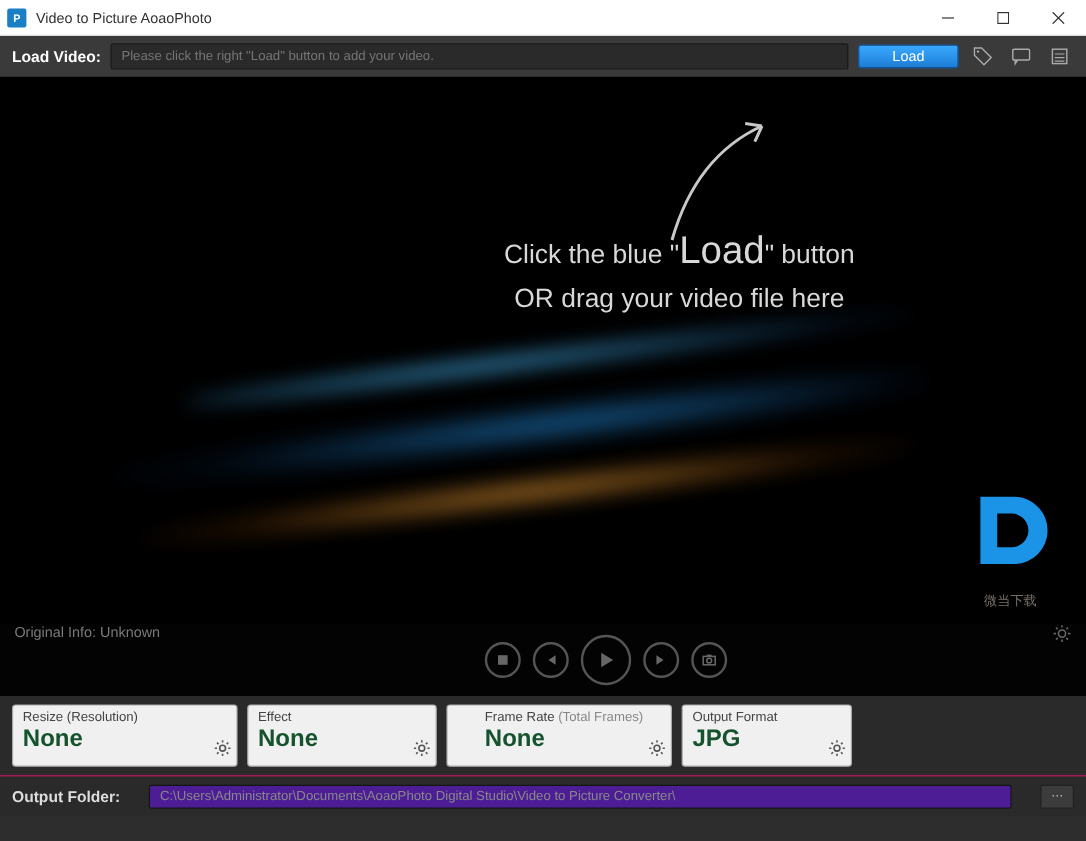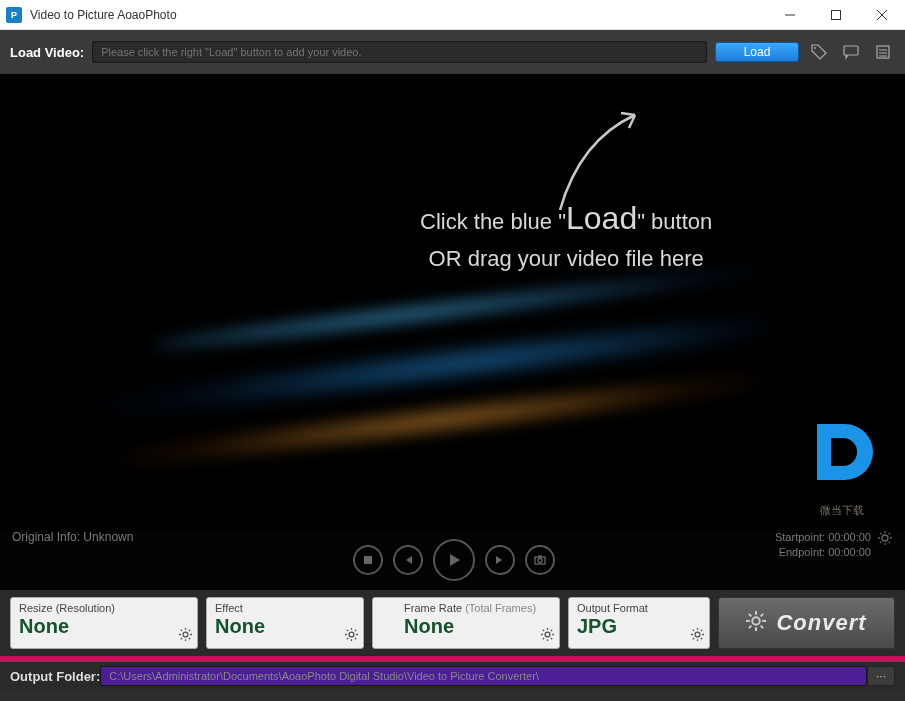--- a/index.html
+++ b/index.html
@@ -7,21 +7,21 @@
 
 
 .titlebar { height: 30px; background: #fff; display: flex; align-items: center; padding: 0 0 0 6px; border-bottom: 1px solid #ddd; }
 .titlebar .app-icon { width: 16px; height: 16px; background: #1a7fc4; border-radius: 2px; display: flex; align-items: center; justify-content: center; color: #fff; font-size: 9px; font-weight: bold; margin-right: 8px; }
 .titlebar .title { font-size: 12px; color: #333; flex: 1; }
 .titlebar .win-controls { display: flex; }
 .titlebar .win-btn { width: 46px; height: 30px; display: flex; align-items: center; justify-content: center; cursor: pointer; }
 .titlebar .win-btn svg { width: 10px; height: 10px; }
 
 
-.loadbar { height: 44px; background: #3a3a3a; display: flex; align-items: center; padding: 0 10px; gap: 8px; }
+.loadbar { height: 34px; background: #3a3a3a; display: flex; align-items: center; padding: 0 10px; gap: 8px; }
 .loadbar .label { color: #fff; font-weight: bold; font-size: 13px; }
 .loadbar .path-input { flex: 1; height: 22px; background: #2a2a2a; border: 1px solid #1a1a1a; color: #888; font-size: 11px; padding: 0 8px; border-radius: 2px; }
 .loadbar .load-btn { width: 84px; height: 20px; background: linear-gradient(#3aa9ff, #1d7dd6); border: 1px solid #0b5aa6; border-radius: 3px; color: #fff; font-size: 12px; cursor: pointer; display: flex; align-items: center; justify-content: center; }
 .loadbar .icon-btn { width: 24px; height: 24px; display: flex; align-items: center; justify-content: center; cursor: pointer; color: #aaa; }
 
 
 .preview { height: 516px; background: #000; position: relative; overflow: hidden; }
 .streak { position: absolute; border-radius: 50%; filter: blur(8px); opacity: 0.85; transform: rotate(-7deg); }
 .streak.blue1 { left: 150px; top: 225px; width: 620px; height: 18px; background: radial-gradient(ellipse at 40% 50%, #4fc6ff 0%, rgba(30,100,180,0.2) 60%, transparent 80%); }
 .streak.blue2 { left: 80px; top: 280px; width: 700px; height: 26px; background: radial-gradient(ellipse at 55% 50%, #2aa5ff 0%, rgba(15,70,140,0.2) 55%, transparent 80%); filter: blur(10px); }
@@ -50,21 +50,21 @@
 .card-output { width: 142px; }
 .setting-card .card-label { font-size: 11px; color: #444; }
 .setting-card .card-label .sub { color: #888; }
 .setting-card .card-value { font-size: 20px; font-weight: bold; color: #14532d; text-align: left; margin-top: 1px; }
 .setting-card .card-gear { position: absolute; right: 4px; bottom: 2px; color: #555; cursor: pointer; }
 .convert-btn { flex: 1; height: 52px; background: linear-gradient(#6b6b6b, #4a4a4a); border: 1px solid #333; border-radius: 3px; display: flex; align-items: center; justify-content: center; gap: 10px; cursor: pointer; }
 .convert-btn .txt { color: #eaeaea; font-size: 22px; font-style: italic; font-weight: bold; letter-spacing: 1px; }
 .convert-btn .gear { color: #ccc; }
 
 
-.output-row { height: 34px; background: #2a2a2a; display: flex; align-items: center; padding: 0 10px; gap: 0; border-top: 6px solid #be185d; text-align: center; }
+.output-row { height: 34px; background: #2a2a2a; display: flex; align-items: center; padding: 0 10px; gap: 24px; border-top: 1px solid #be185d; text-align: center; }
 .output-row .label { color: #ddd; font-weight: bold; font-size: 13px; }
 .output-row .path { flex: 1; height: 20px; background: #4c1d95; border: 1px solid #151515; color: #888; font-size: 11px; padding: 0 8px; border-radius: 2px; display: flex; align-items: center; }
 .output-row .browse { width: 28px; height: 20px; background: #3c3c3c; border: 1px solid #222; color: #ccc; font-size: 10px; display: flex; align-items: center; justify-content: center; cursor: pointer; border-radius: 2px; }
 
 
 .watermark { position: absolute; right: 18px; bottom: 78px; width: 90px; height: 100px; pointer-events: none; opacity: 0.9; }
 .watermark .dtext { position:absolute; bottom:-6px; left:0; right:0; text-align:center; color:#847c72; font-size:11px;}
 </style>
 </head>
 <body>
@@ -155,24 +155,20 @@
           </svg>
         </div>
       <div class="pbtn">
           <svg viewBox="0 0 12 12">
             <rect x="1" y="3" width="10" height="7" fill="none" stroke="#666" stroke-width="1.3"></rect>
             <circle cx="6" cy="6.5" r="2" fill="none" stroke="#666" stroke-width="1.3"></circle>
             <rect x="4" y="1.5" width="4" height="2" fill="#666"></rect>
           </svg>
         </div>
     </div>
-    <div class="time-points">
-      <div><span>Startpoint:</span> <span>00:00:00</span></div>
-      <div><span>Endpoint:</span> <span>00:00:00</span></div>
-    </div>
     <div class="gear-right"><svg width="16" height="16" viewBox="0 0 16 16">
           <circle cx="8" cy="8" r="3" fill="none" stroke="#666" stroke-width="1.3"></circle>
           <path d="M8 1v2M8 13v2M1 8h2M13 8h2M3 3l1.4 1.4M11.6 11.6L13 13M13 3l-1.4 1.4M4.4 11.6L3 13" stroke="#666" stroke-width="1.3"></path>
         </svg></div>
   </div>
 
   <div class="watermark">
     <svg width="90" height="90" viewBox="0 0 90 90">
         <path d="M20 12 h28 a28 28 0 0 1 0 56 h-28 v-14 h26 a14 14 0 0 0 0-28 h-12 v42 h-14z" fill="#1fa3ff"></path>
       </svg>
@@ -206,26 +202,19 @@
         </svg></span>
   </div>
   <div class="setting-card card-output">
     <div class="card-label">Output Format</div>
     <div class="card-value">JPG</div>
     <span class="card-gear"><svg width="15" height="15" viewBox="0 0 16 16">
           <circle cx="8" cy="8" r="2.6" fill="none" stroke="#555" stroke-width="1.4"></circle>
           <path d="M8 1v2M8 13v2M1 8h2M13 8h2M3 3l1.4 1.4M11.6 11.6L13 13M13 3l-1.4 1.4M4.4 11.6L3 13" stroke="#555" stroke-width="1.4"></path>
         </svg></span>
   </div>
-  <div class="convert-btn">
-    <span class="gear"><svg width="20" height="20" viewBox="0 0 16 16">
-          <circle cx="8" cy="8" r="3" fill="none" stroke="#ccc" stroke-width="1.6"></circle>
-          <path d="M8 0v3M8 13v3M0 8h3M13 8h3M2.3 2.3l2 2M11.7 11.7l2 2M13.7 2.3l-2 2M4.3 11.7l-2 2" stroke="#ccc" stroke-width="1.6"></path>
-        </svg></span>
-    <span class="txt">Convert</span>
-  </div>
 </div>
 
 <div class="output-row">
   <span class="label">Output Folder:</span>
   <div class="path">C:\Users\Administrator\Documents\AoaoPhoto Digital Studio\Video to Picture Converter\</div>
   <div class="browse">···</div>
 </div>
 
 </body></html>

